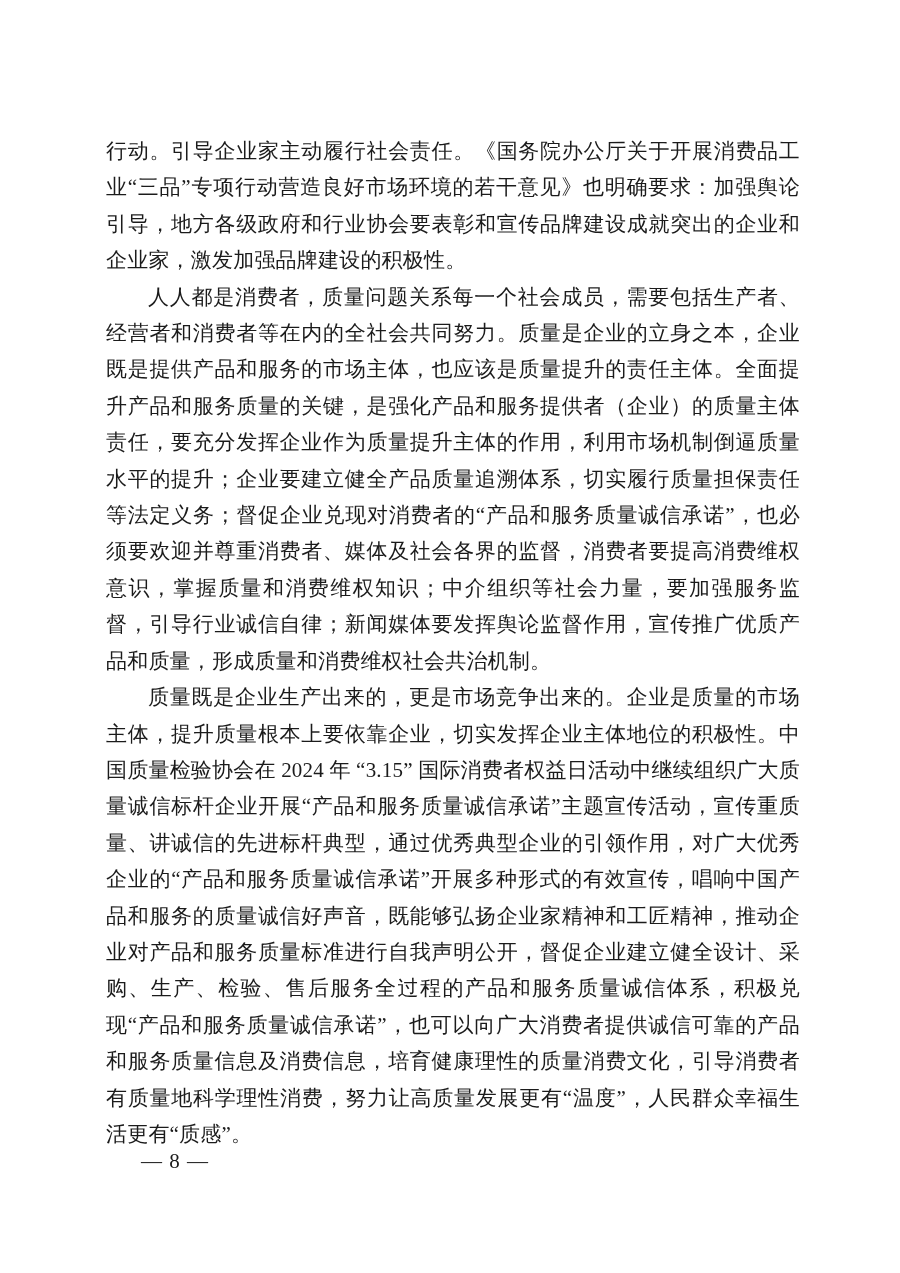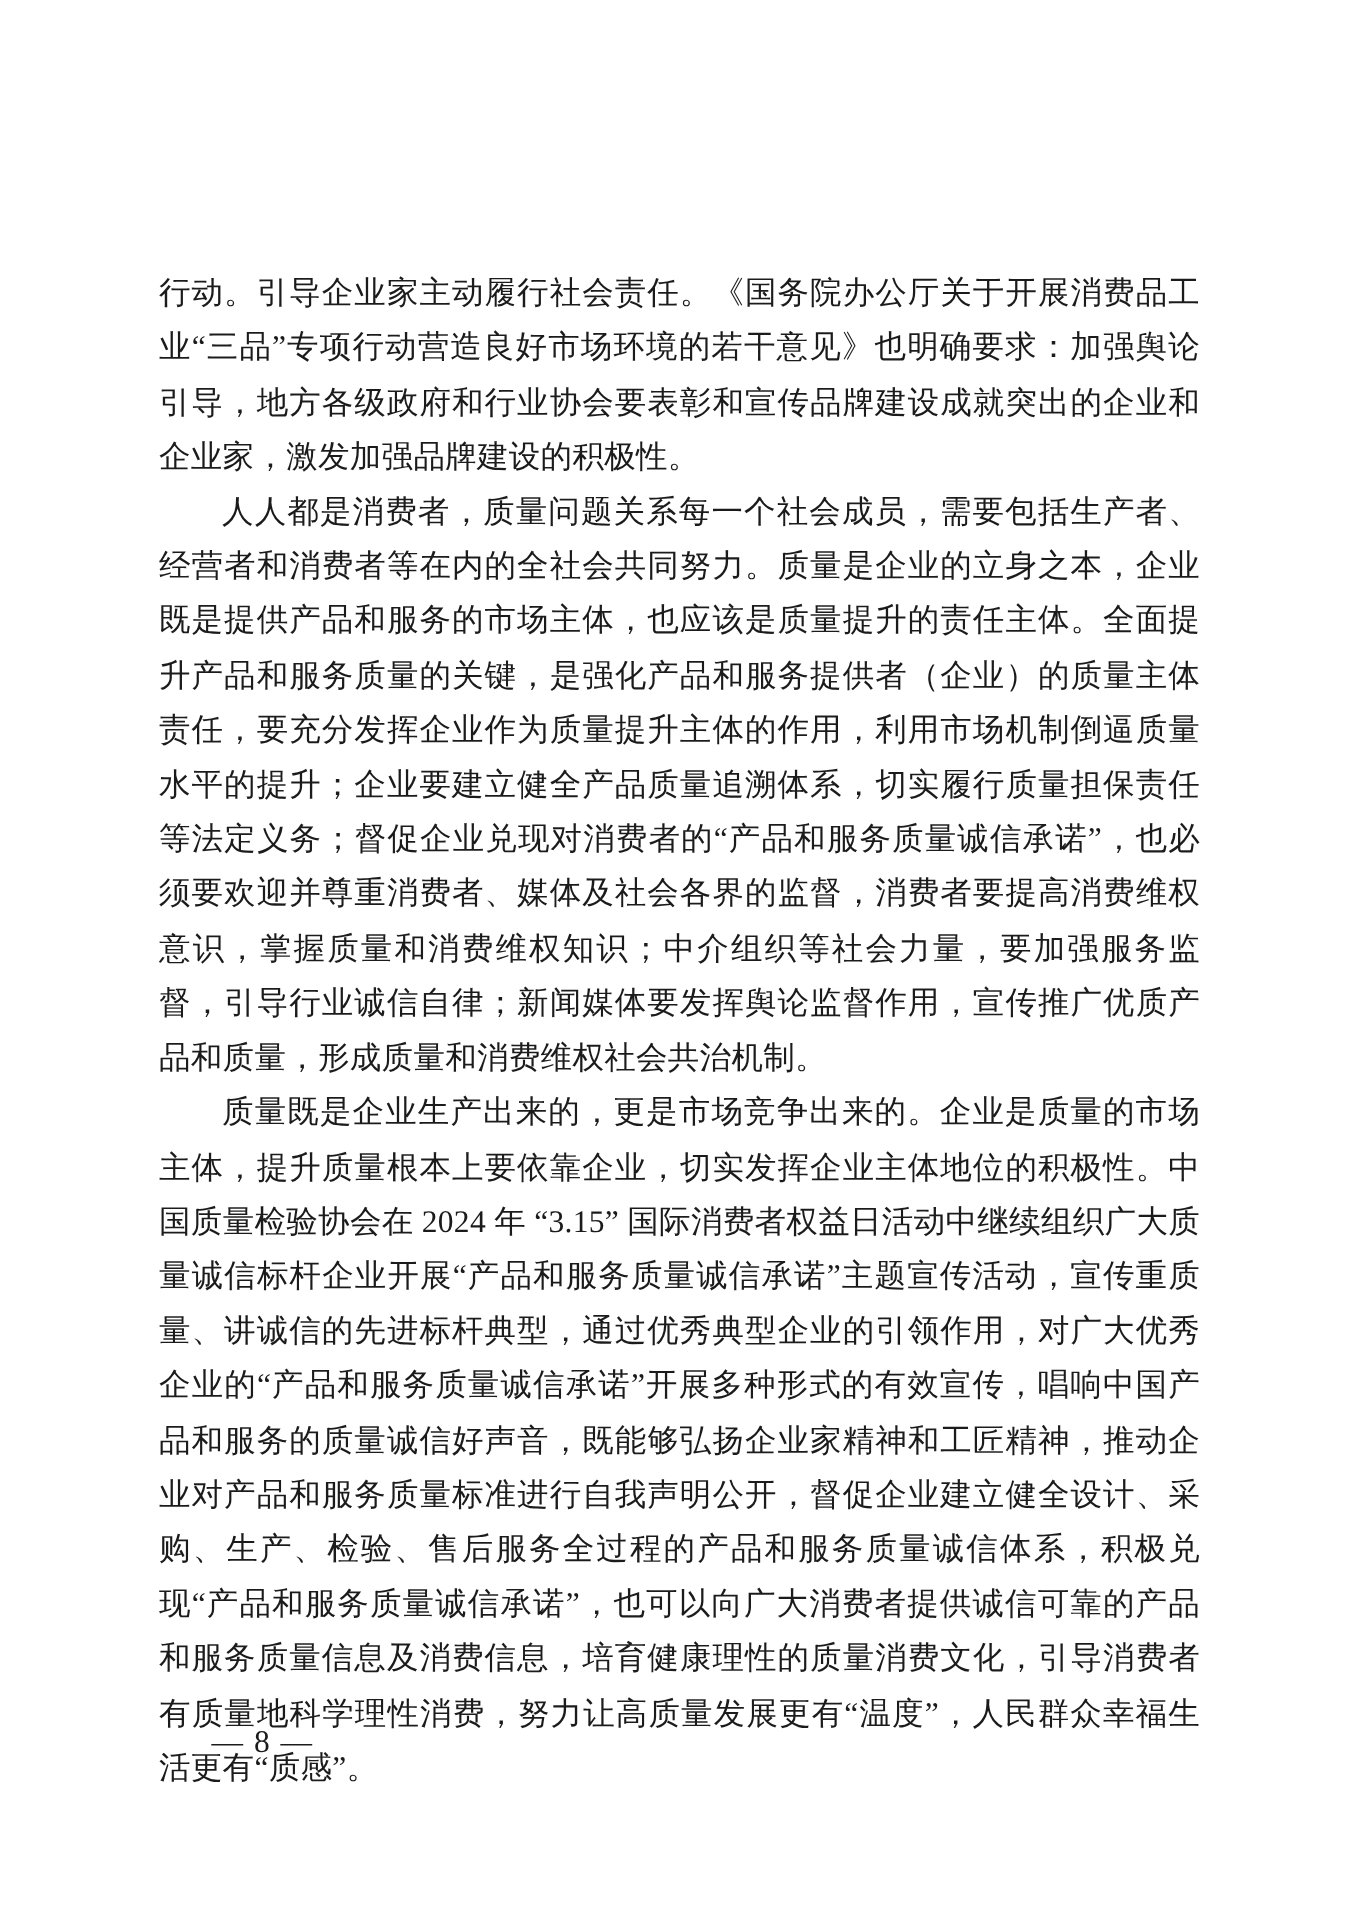--- a/index.html
+++ b/index.html
@@ -22,21 +22,20 @@
     position: absolute;
     left: 106px;
     top: 133px;
     width: 694px;
     font-family: "Liberation Serif", "DejaVu Serif", serif;
     font-size: 21px;
     line-height: 36.4px;
     color: #1b1b1b;
     text-align: justify;
     letter-spacing: 0.2px;
-    margin-top: 44px;
   }
   .para {
     margin: 0;
     padding: 0;
     text-indent: 2em;
   }
   .para.no-indent {
     text-indent: 0;
   }
   .page-footer {

